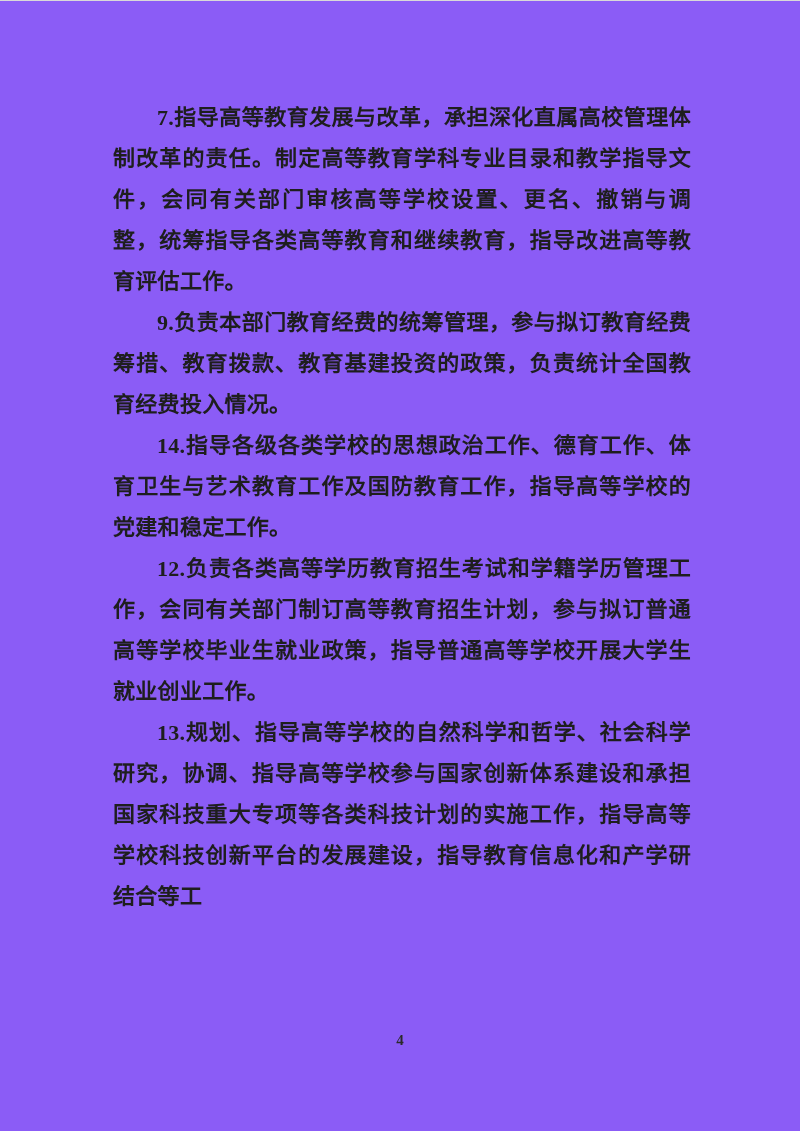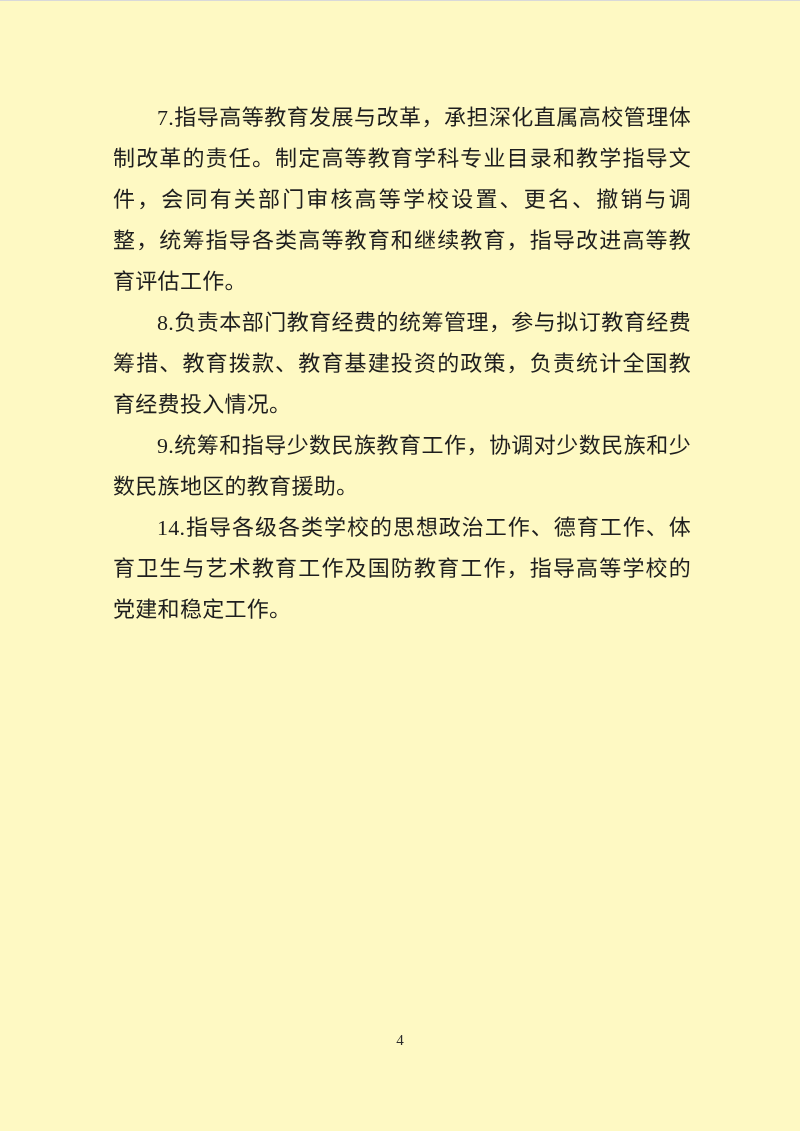--- a/index.html
+++ b/index.html
@@ -4,24 +4,25 @@
 <style>
   html, body {
     margin: 0;
     padding: 0;
     background: #ffffff;
   }
   .page {
     position: relative;
     width: 800px;
     height: 1131px;
-    background: #fef9c3;
+    background: #8b5cf6;
     overflow: hidden;
     font-family: "Liberation Serif", "DejaVu Serif", serif;
     color: #1e1e1e;
+    font-weight: bold;
   }
   
   .scan-edge {
     position: absolute;
     top: 0;
     left: 0;
     width: 100%;
     height: 1px;
     background: #d9d9d9;
   }
@@ -54,21 +55,22 @@
   }
 </style>
 </head>
 <body>
 
 <div class="page">
   <div class="scan-edge"></div>
 
   <div class="content">
     <p class="para">7.指导高等教育发展与改革，承担深化直属高校管理体制改革的责任。制定高等教育学科专业目录和教学指导文件，会同有关部门审核高等学校设置、更名、撤销与调整，统筹指导各类高等教育和继续教育，指导改进高等教育评估工作。</p>
-    <p class="para">8.负责本部门教育经费的统筹管理，参与拟订教育经费筹措、教育拨款、教育基建投资的政策，负责统计全国教育经费投入情况。</p>
-    <p class="para">9.统筹和指导少数民族教育工作，协调对少数民族和少数民族地区的教育援助。</p>
+    <p class="para">9.负责本部门教育经费的统筹管理，参与拟订教育经费筹措、教育拨款、教育基建投资的政策，负责统计全国教育经费投入情况。</p>
     <p class="para">14.指导各级各类学校的思想政治工作、德育工作、体育卫生与艺术教育工作及国防教育工作，指导高等学校的党建和稳定工作。</p>
+    <p class="para">12.负责各类高等学历教育招生考试和学籍学历管理工作，会同有关部门制订高等教育招生计划，参与拟订普通高等学校毕业生就业政策，指导普通高等学校开展大学生就业创业工作。</p>
+    <p class="para">13.规划、指导高等学校的自然科学和哲学、社会科学研究，协调、指导高等学校参与国家创新体系建设和承担国家科技重大专项等各类科技计划的实施工作，指导高等学校科技创新平台的发展建设，指导教育信息化和产学研结合等工</p>
   </div>
 
   <div class="footer">
     <span class="page-num">4</span>
   </div>
 </div>
 
 </body></html>

